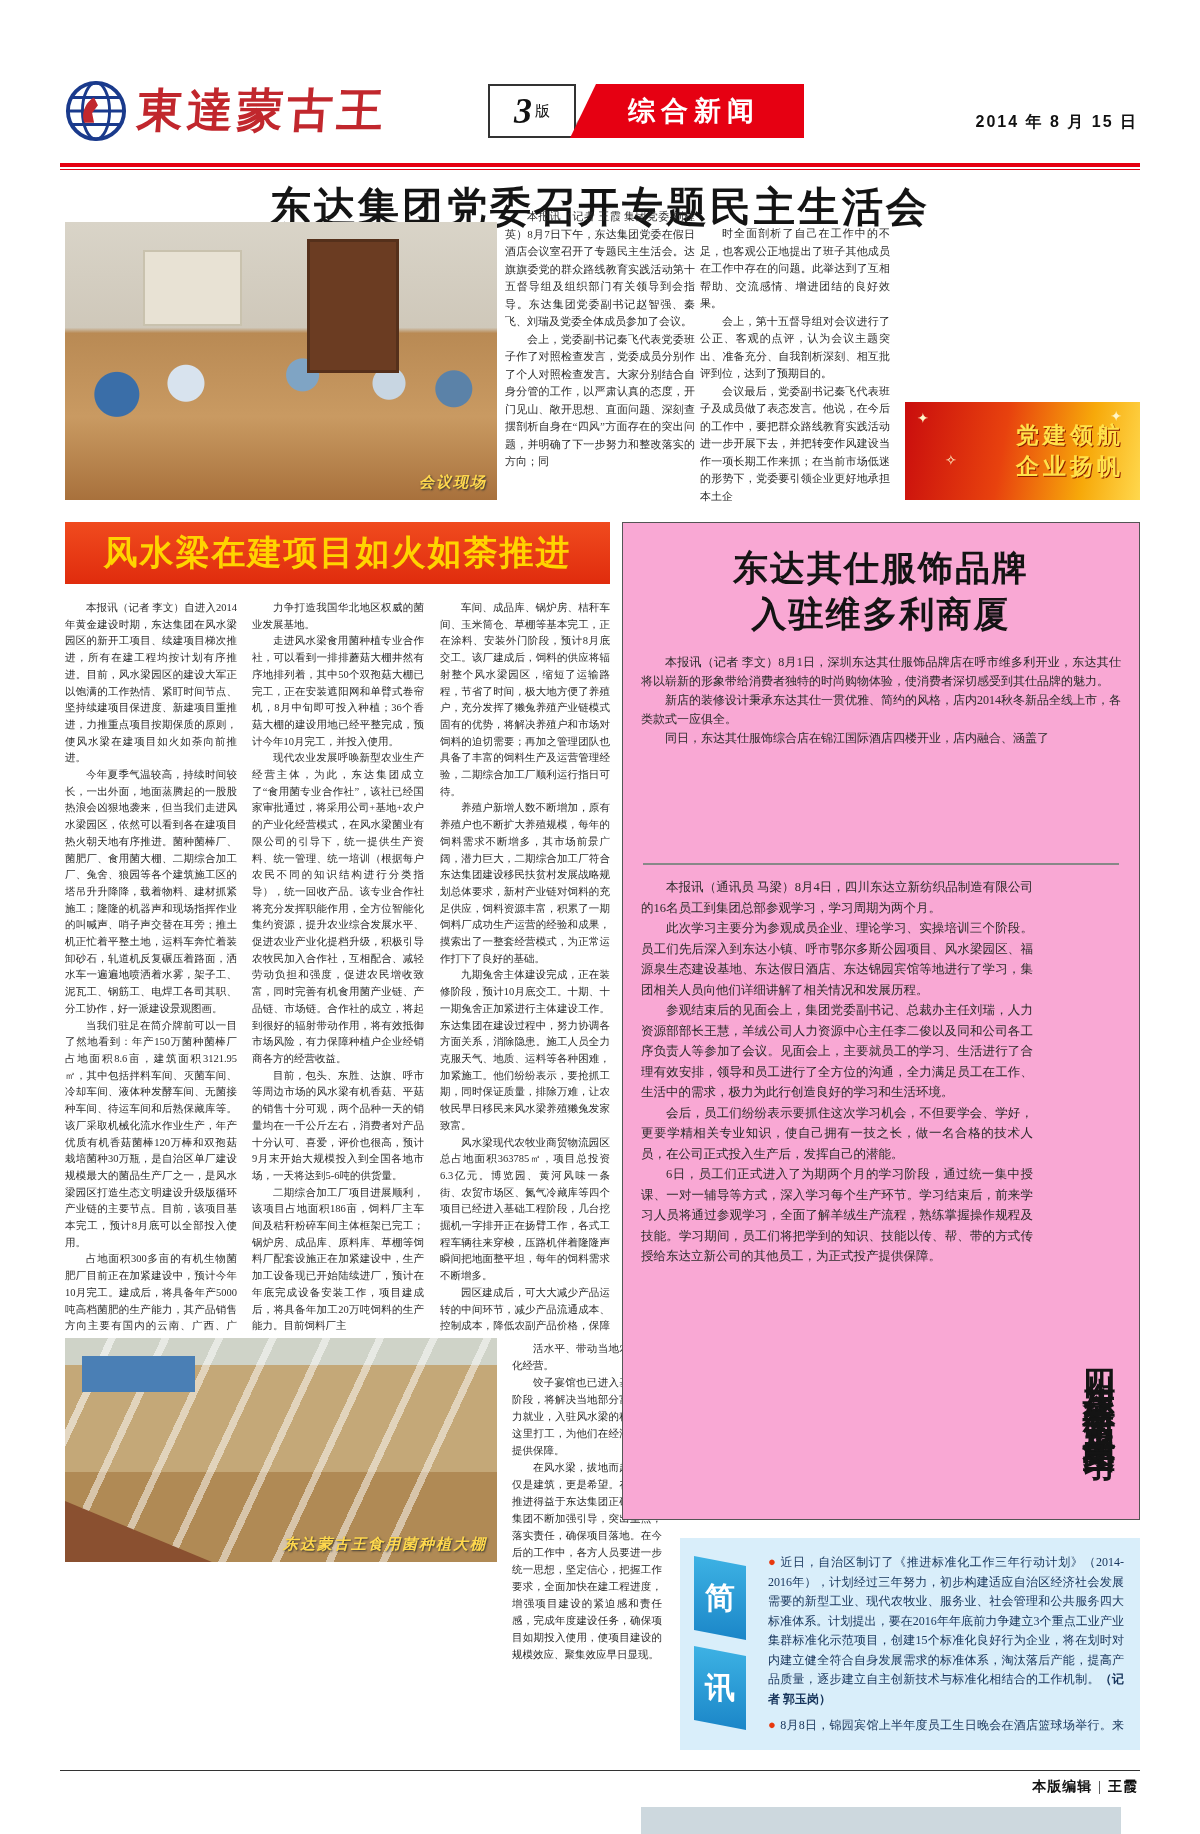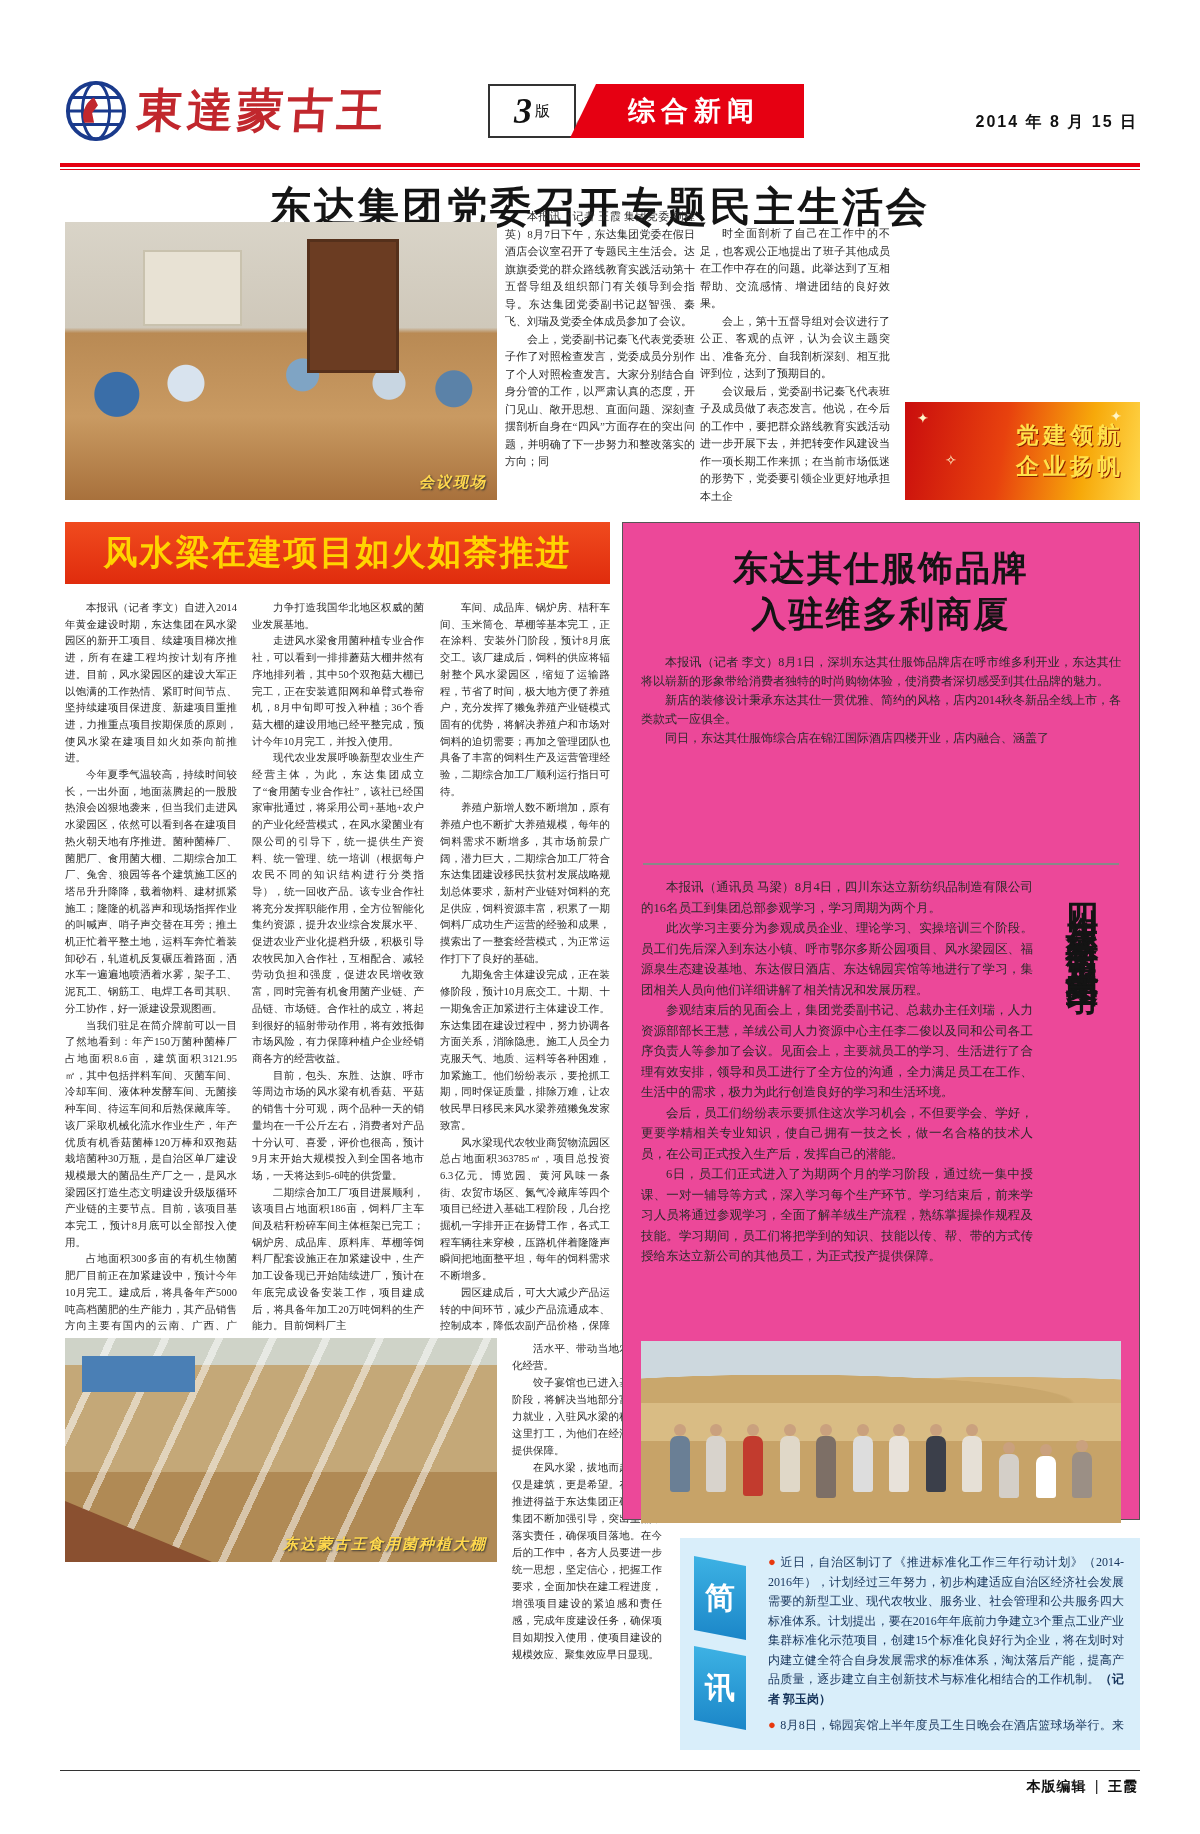--- a/index.html
+++ b/index.html
@@ -61,28 +61,28 @@
         font-family:"Liberation Serif", serif;}
   .photo-greenhouse{position:absolute;left:65px;top:1338px;width:432px;height:224px;
      background:
        linear-gradient(115deg, transparent 0 8%, rgba(255,255,255,.55) 8% 9.5%, transparent 9.5% 18%, rgba(255,255,255,.5) 18% 19.5%, transparent 19.5% 28%, rgba(255,255,255,.5) 28% 29.5%, transparent 29.5% 38%, rgba(255,255,255,.5) 38% 39.5%, transparent 39.5% 48%, rgba(255,255,255,.5) 48% 49.5%, transparent 49.5% 58%, rgba(255,255,255,.5) 58% 59.5%, transparent 59.5% 68%, rgba(255,255,255,.5) 68% 69.5%, transparent 69.5% 78%, rgba(255,255,255,.5) 78% 79.5%, transparent 79.5%),
        linear-gradient(180deg,#cfd3c8 0 12%,#c4a878 12% 60%,#b08a55 60% 100%);}
   .photo-greenhouse .roof{position:absolute;left:4%;top:8%;width:26%;height:16%;background:#4a7fb5;}
   .photo-greenhouse .soil{position:absolute;left:0;bottom:0;width:34%;height:34%;background:#8a5030;
         clip-path:polygon(0 100%,0 20%,100% 100%);}
   
   .right-box{position:absolute;left:622px;top:522px;width:518px;height:998px;border:1.5px solid #555;
-        box-sizing:border-box;background:#ec4899;padding:16px 18px 14px 18px;}
+        box-sizing:border-box;background:#f9a8d4;padding:16px 18px 14px 18px;}
   .art1-headline{text-align:center;font-family:"Liberation Sans", sans-serif;font-weight:900;
         font-size:35px;color:#141414;letter-spacing:2px;line-height:46px;margin-top:6px;}
   .art1-cols{display:flex;gap:14px;margin-top:16px;height:196px;overflow:hidden;}
   .art1-cols .c{flex:1;text-align:justify;}
   .art1-cols p{margin:0;text-indent:2em;}
   .art-rule{height:2px;background:#888;margin:14px 2px 12px 2px;}
-  .art2-wrap{display:flex;gap:14px;}
+  .art2-wrap{display:flex;gap:14px;flex-direction:column;}
   .art2-text{width:392px;height:452px;overflow:hidden;text-align:justify;}
   .art2-text p{margin:0;text-indent:2em;}
   .art2-vhead{writing-mode:vertical-rl;text-orientation:upright;font-family:"Liberation Sans", sans-serif;
         font-weight:900;font-size:33px;letter-spacing:6px;color:#141414;height:452px;margin-left:12px;}
   .photo-group{position:relative;margin-top:12px;height:182px;
      background:linear-gradient(180deg,#cdd8de 0 26%,#d9bc84 26% 55%,#c7a368 55% 100%);}
   .photo-group .dune{position:absolute;left:0;top:16%;width:100%;height:18%;
      background:radial-gradient(ellipse at 30% 100%, #c9a76c 0 60%, transparent 61%),radial-gradient(ellipse at 75% 100%, #d3b177 0 55%, transparent 56%);}
   .people{position:absolute;left:6%;bottom:14%;width:88%;display:flex;justify-content:space-between;}
   .person{width:20px;height:56px;border-radius:7px 7px 3px 3px;position:relative;}
@@ -102,21 +102,21 @@
   .ribbon .f2{top:90px;}
   .ribbon .flag span{color:#fff;font-size:30px;font-weight:bold;font-family:"Liberation Serif", serif;}
   .brief-text{position:absolute;left:88px;top:14px;width:356px;height:186px;overflow:hidden;
         font-size:12px;line-height:19.5px;color:#15335a;text-align:justify;}
   .brief-item{margin:0 0 6px 0;}
   .brief-item .dot{color:#e8380d;font-size:13px;margin-right:4px;}
   .brief-item .credit{font-weight:bold;}
   
   .footer-rule{position:absolute;left:60px;top:1770px;width:1080px;height:1px;background:#333;}
   .footer-editor{position:absolute;right:62px;top:1778px;font-size:14px;font-weight:bold;color:#111;
-        font-family:Liberation Mono, monospace;letter-spacing:1px;}
+        font-family:Liberation Serif, serif;letter-spacing:1px;}
   .footer-editor .sep{margin:0 6px;font-weight:normal;}
 </style>
 </head>
 <body>
 
 <div class="page">
 
   <div class="masthead">
     <div class="brand">
       <svg class="logo" viewBox="0 0 64 64">

